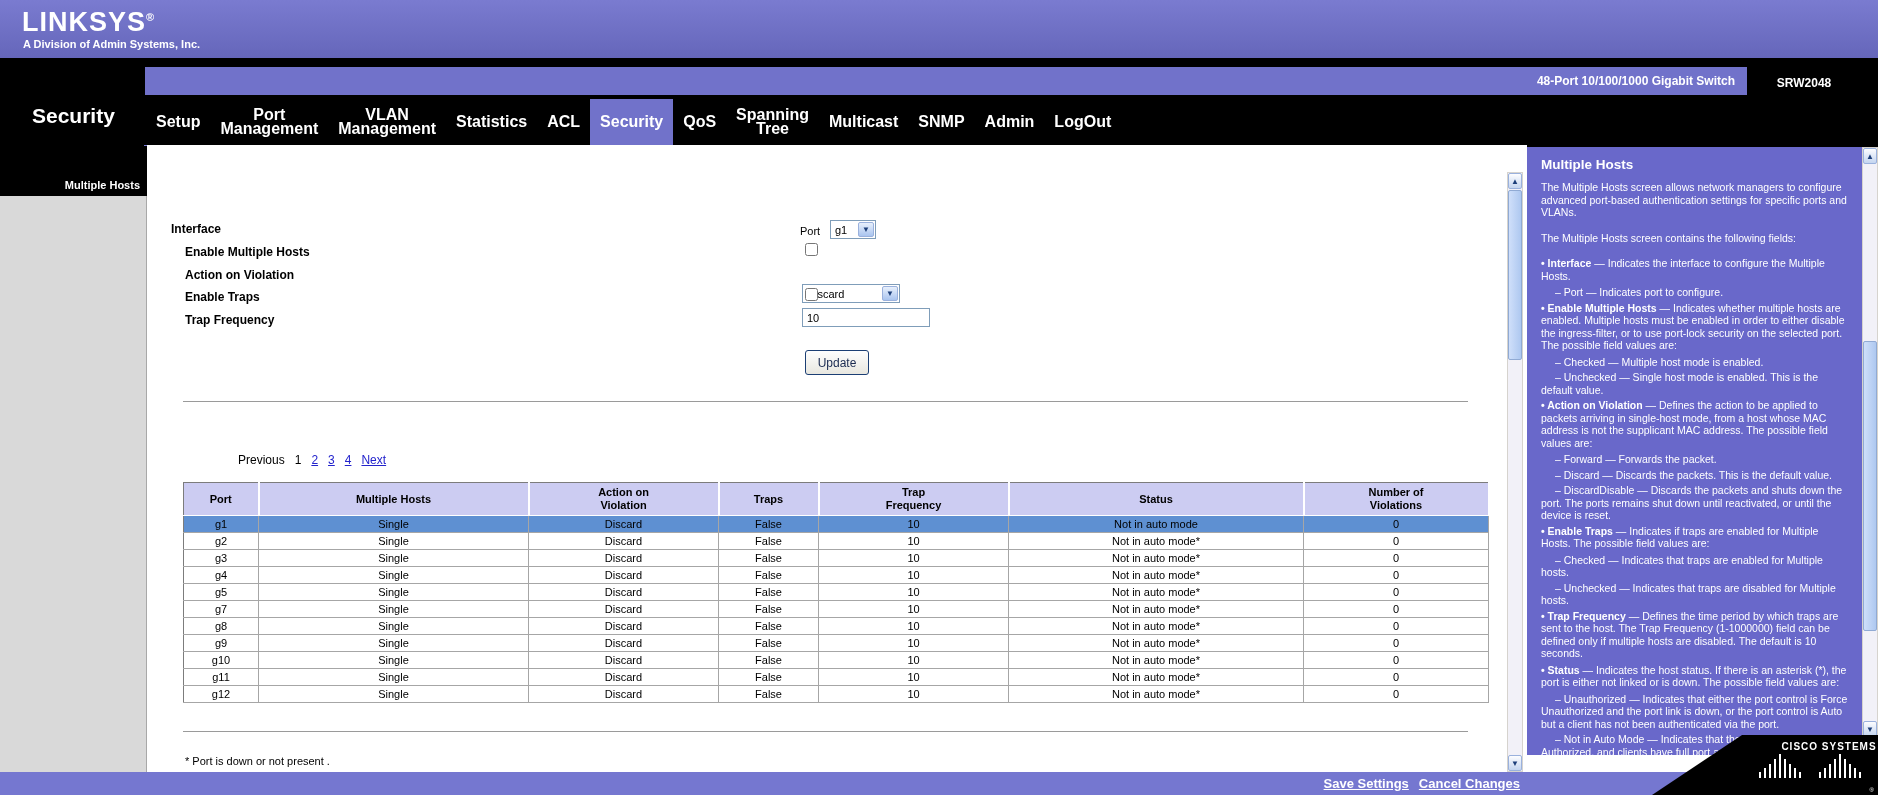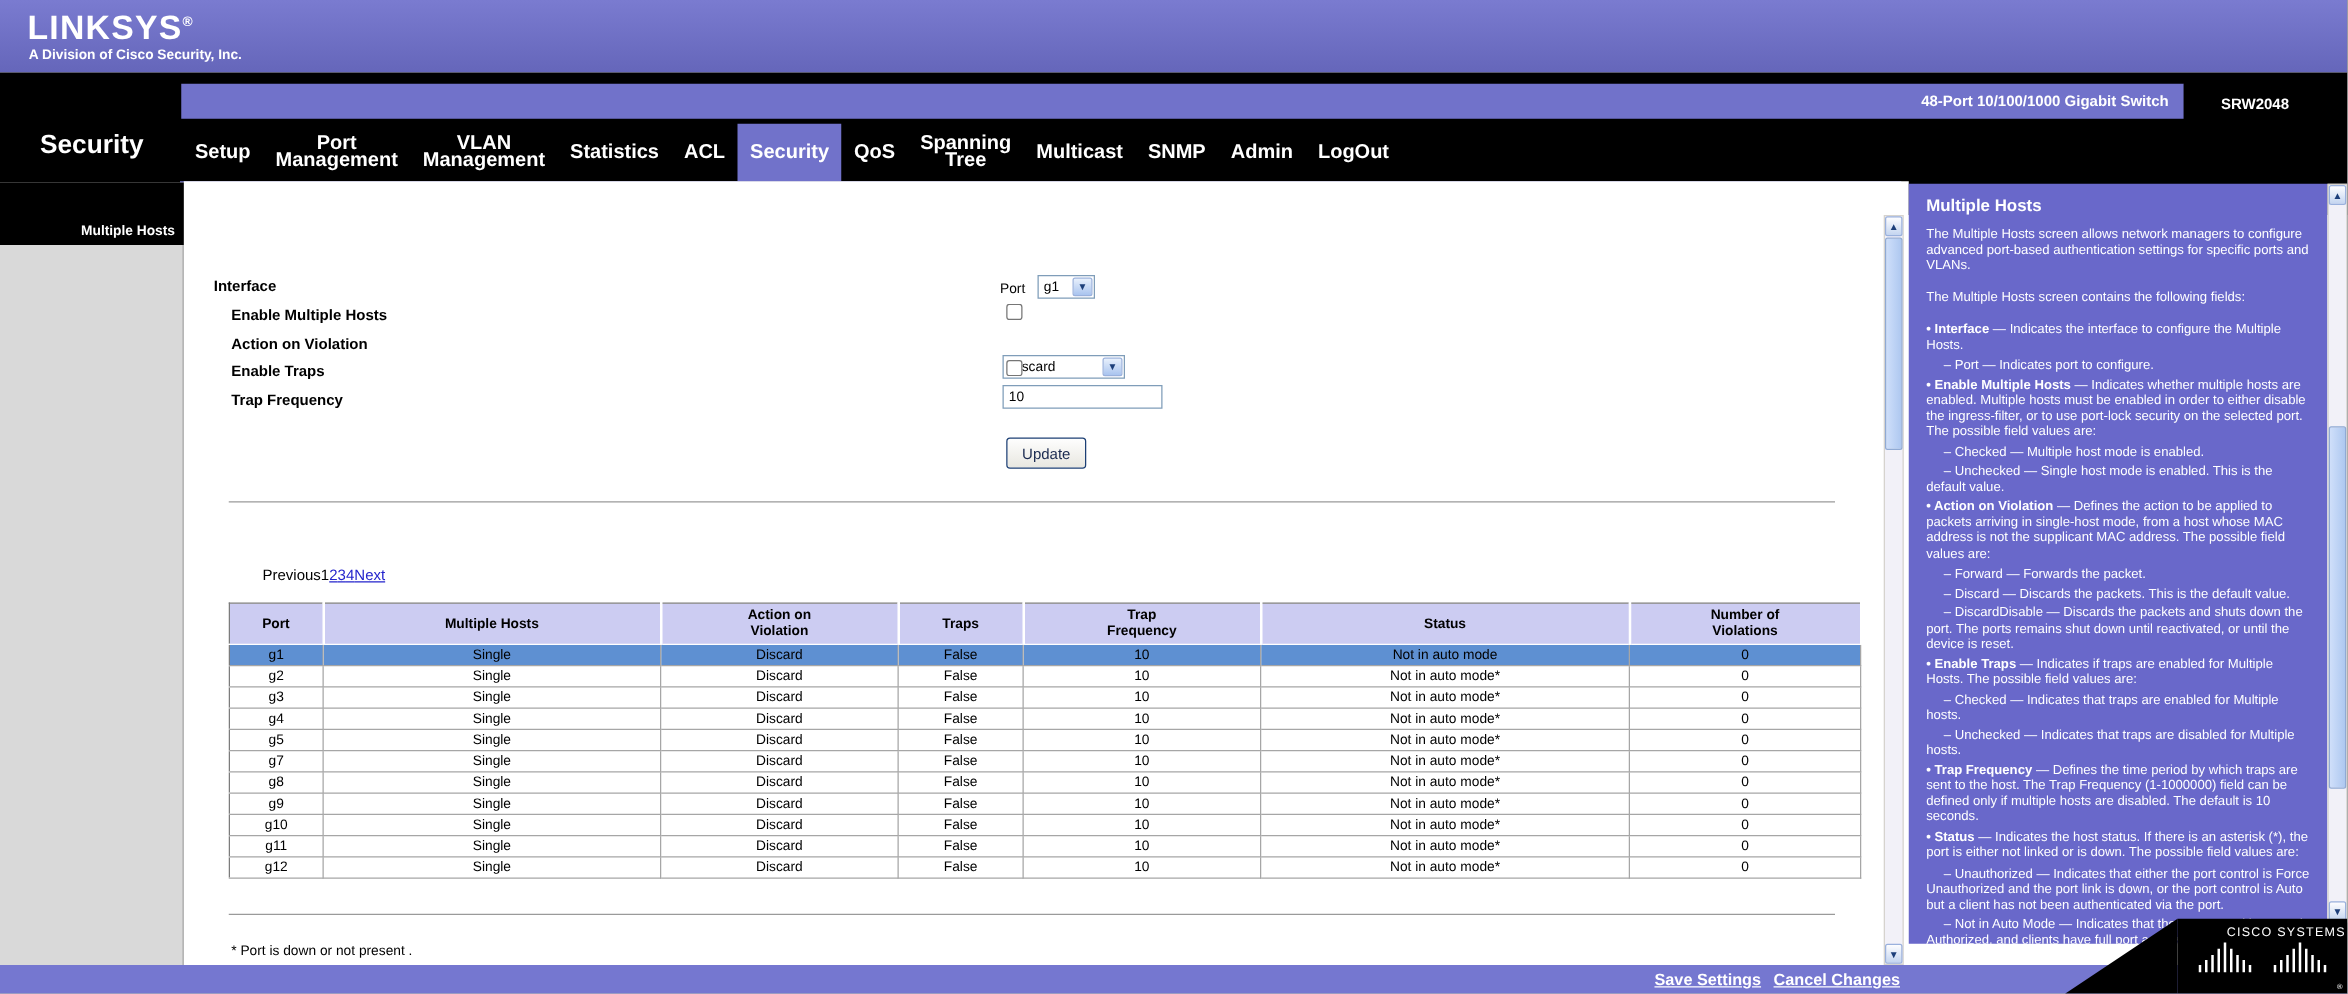--- a/index.html
+++ b/index.html
@@ -47,21 +47,21 @@
              background:linear-gradient(#e8f0fc,#a9c4ef);border:1px solid #9ab1dd;box-sizing:border-box;
              display:flex;align-items:center;justify-content:center;font-size:8px;color:#1d3f7a;}
   .xp-check{width:13px;height:13px;margin:0;accent-color:#316ac5;}
   .xp-input{border:1px solid #7f9db9;height:19px;box-sizing:border-box;font-size:11px;
             font-family:"Liberation Sans",sans-serif;padding:0 0 0 4px;}
   .xp-btn{border:1px solid #1c3f74;border-radius:3px;background:linear-gradient(#fefefe,#e8e7e0);
           font-family:"Liberation Sans",sans-serif;font-size:12px;color:#1a2a50;height:25px;cursor:pointer;}
   .hr{border-top:1px solid #9a9a9a;height:0;}
 
   
-  .pagination{display:flex;gap:0;font-size:12px;align-items:center;}
+  .pagination{display:flex;gap:10px;font-size:12px;align-items:center;margin-left:28px;}
   .pg{color:#2323cc;text-decoration:underline;cursor:pointer;}
   .pg.current{color:#000;text-decoration:none;cursor:default;}
   .pg.prev{color:#000;text-decoration:none;}
 
   
   table.ports{border-collapse:collapse;table-layout:fixed;width:1305px;border:1px solid #7c7c7c;}
   .ports th{background:#ccccf2;color:#000;font-size:11px;font-weight:bold;line-height:13px;
             padding:3px 2px;border-right:2px solid #fff;border-bottom:1px solid #fff;}
   .ports th span{display:block;}
   .ports th span:empty{display:none;}
@@ -89,31 +89,31 @@
   .hitem.sub{text-indent:14px;margin-bottom:3px;}
   .hitem b{font-weight:bold;}
 
   
   .bottom-bar{left:0;top:772px;width:1878px;height:23px;background:#7577d0;
               display:flex;align-items:center;justify-content:flex-end;padding-right:358px;box-sizing:border-box;gap:10px;}
   .foot-link{color:#fff;font-weight:bold;font-size:13px;text-decoration:underline;cursor:pointer;}
   .cisco-tri{left:1652px;top:735px;width:0;height:0;border-bottom:60px solid #000;border-left:90px solid transparent;}
   .cisco-box{left:1742px;top:735px;width:136px;height:60px;background:#000;display:flex;flex-direction:column;
              align-items:center;padding-top:6px;box-sizing:border-box;}
-  .cisco-text{color:#fff;font-weight:normal;font-size:10px;letter-spacing:1px;white-space:nowrap;margin-left:38px;}
+  .cisco-text{color:#fff;font-weight:bold;font-size:10px;letter-spacing:1px;white-space:nowrap;margin-left:38px;}
   .cisco-reg{position:absolute;right:4px;bottom:2px;color:#fff;font-size:6px;}
 </style>
 </head>
 <body>
 
 <div class="screen">
 
   <div class="abs logo-band">
     <div class="abs logo"><span>LINKSYS</span><sup>®</sup></div>
-    <div class="abs tagline">A Division of Cisco Security, Inc.</div>
+    <div class="abs tagline">A Division of Admin Systems, Inc.</div>
   </div>
 
   <div class="abs hdr-black"></div>
   <div class="abs hdr-strip">
     <span class="product">48-Port 10/100/1000 Gigabit Switch</span>
   </div>
   <div class="abs model-box">
       <span>SRW2048</span>
     </div>
   <div class="abs section-title">Security</div>

